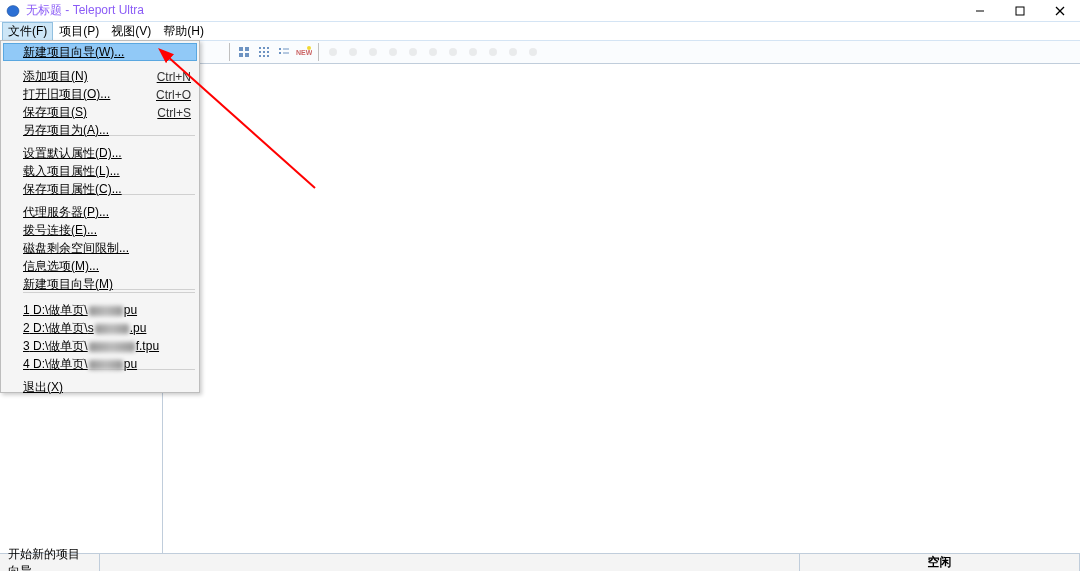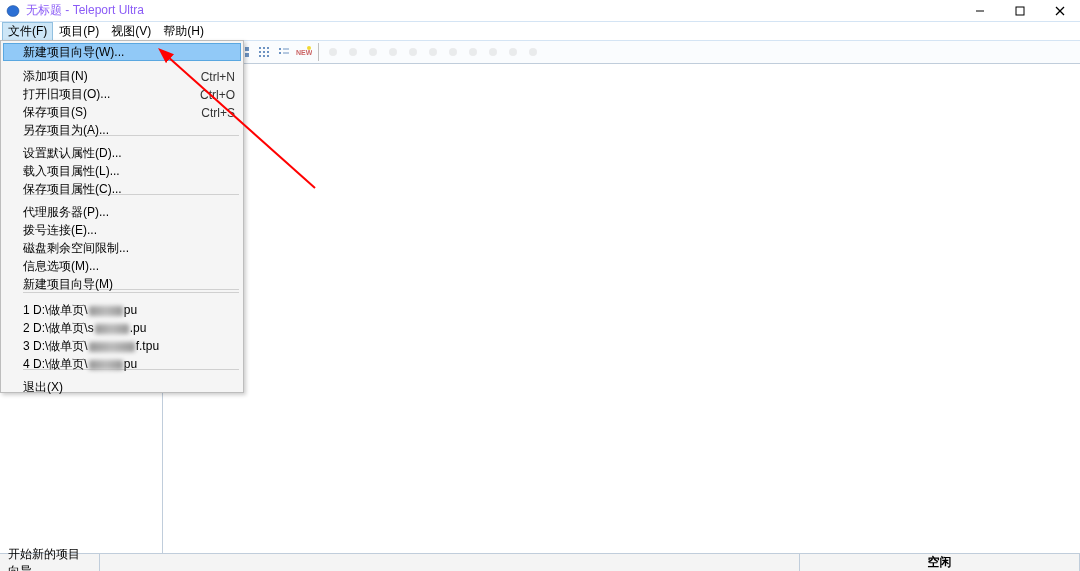--- a/index.html
+++ b/index.html
@@ -95,26 +95,27 @@
       width: 163px;
       background: #fff;
       border-right: 1px solid #c0cddb;
     }
     .right-pane { flex: 1; background: #fff; }
 
     .dropdown-menu {
       position: absolute;
       top: 40px;
       left: 0;
-      width: 244px;
+      width: 200px;
       background: #f5f5f5;
       border: 1px solid #bdbdbd;
       box-shadow: 2px 2px 4px rgba(0,0,0,0.2);
       z-index: 100;
       padding: 2px;
+      text-decoration: underline;
     }
     .dm-item {
       display: flex;
       align-items: center;
       height: 18px;
       padding: 13px 6px 0 20px;
       font-size: 12px;
       cursor: pointer;
       position: relative;
     }

